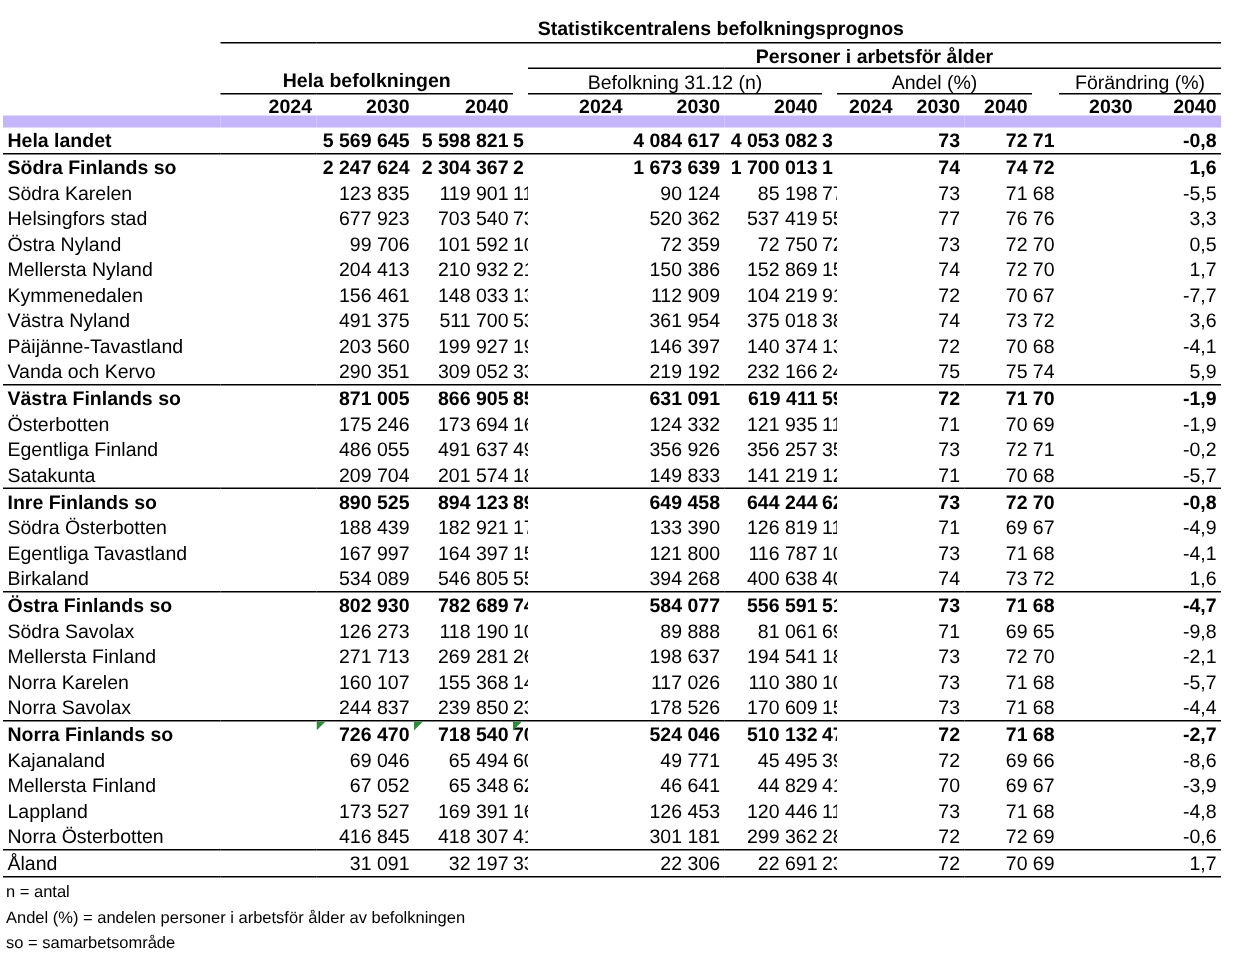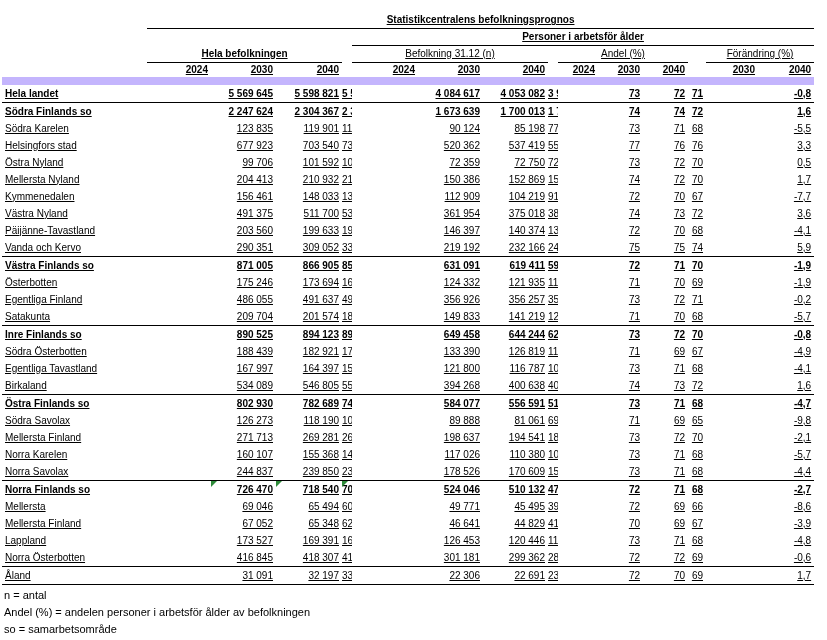--- a/index.html
+++ b/index.html
@@ -3,21 +3,21 @@
 <meta charset="utf-8">
 <style>
   html,body{margin:0;padding:0;}
   body{
     width:827px;height:640px;background:#FFFFFF;overflow:hidden;
     font-family:"Liberation Sans","DejaVu Sans",sans-serif;color:#000;
   }
   .sheet{position:relative;width:827px;height:640px;background:#FFFFFF;}
   table{
     border-collapse:collapse;table-layout:fixed;width:812px;
-    margin:3px 0 0 2px;font-size:10px;line-height:1;color:#000;text-decoration:underline;
+    margin:3px 0 0 2px;font-size:13px;line-height:1;color:#000;
   }
   col.c-label{width:145px}
   col.c-h1{width:64px}col.c-h2{width:65px}col.c-h3{width:66px}
   col.c-gap1{width:10px}
   col.c-b1{width:66px}col.c-b2{width:65px}col.c-b3{width:65px}
   col.c-gap2{width:10px}
   col.c-a1{width:40px}col.c-a2{width:45px}col.c-a3{width:45px}
   col.c-gap3{width:18px}
   col.c-f1{width:52px}col.c-f2{width:56px}
   td{height:17px;padding:0 3px 0 0;white-space:nowrap;vertical-align:middle;overflow:hidden;}
@@ -244,21 +244,21 @@
           <td class="num">73</td>
           <td class="num">72</td>
           <td></td>
           <td class="num">3,6</td>
           <td class="num">6,5</td>
         </tr>
         <tr>
           <td class="lbl">Päijänne-Tavastland</td>
           <td></td>
           <td class="num">203 560</td>
-          <td class="num">199 633</td>
+          <td class="num">199 927</td>
           <td class="num">193 194</td>
           <td></td>
           <td class="num">146 397</td>
           <td class="num">140 374</td>
           <td class="num">131 588</td>
           <td></td>
           <td class="num">72</td>
           <td class="num">70</td>
           <td class="num">68</td>
           <td></td>
@@ -529,21 +529,21 @@
           <td class="num">479 730</td>
           <td></td>
           <td class="num">72</td>
           <td class="num">71</td>
           <td class="num">68</td>
           <td></td>
           <td class="num">-2,7</td>
           <td class="num">-8,5</td>
         </tr>
         <tr>
-          <td class="lbl">Mellersta</td>
+          <td class="lbl">Kajanaland</td>
           <td></td>
           <td class="num">69 046</td>
           <td class="num">65 494</td>
           <td class="num">60 312</td>
           <td></td>
           <td class="num">49 771</td>
           <td class="num">45 495</td>
           <td class="num">39 660</td>
           <td></td>
           <td class="num">72</td>

